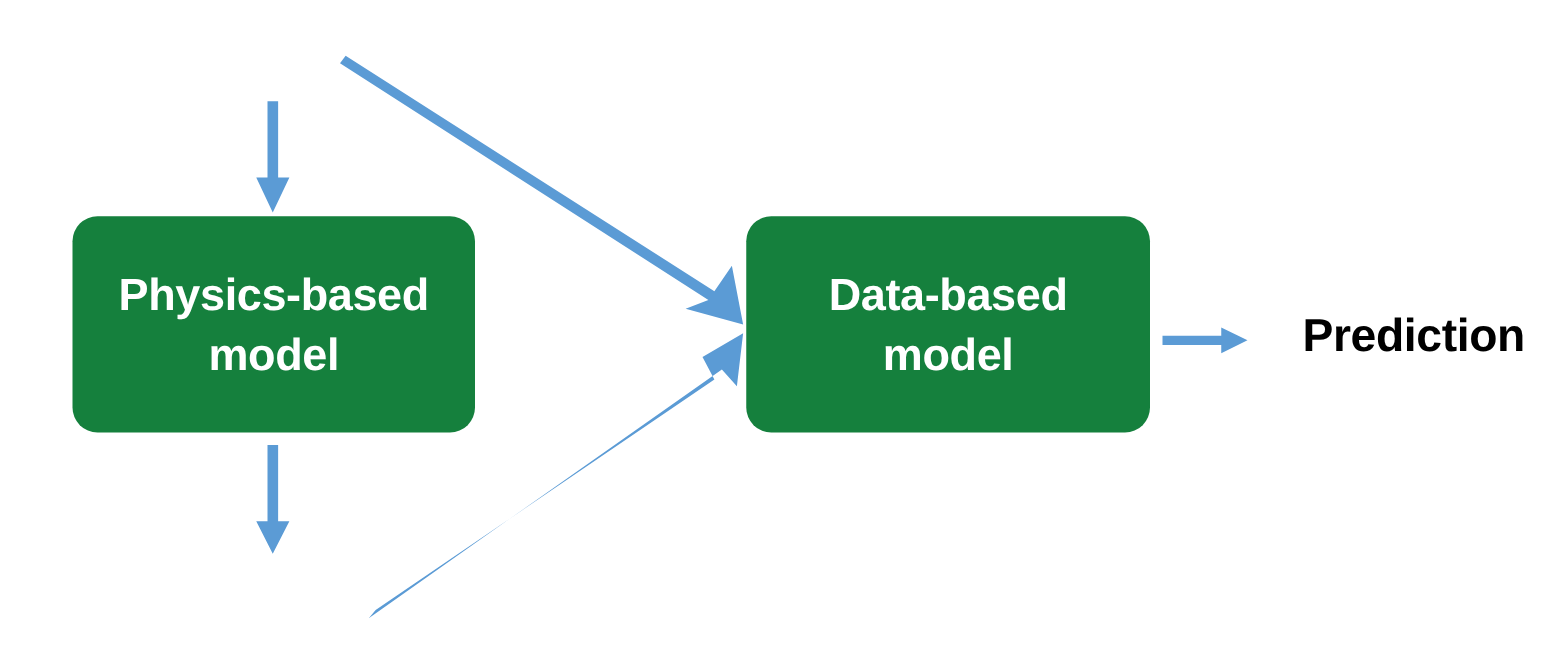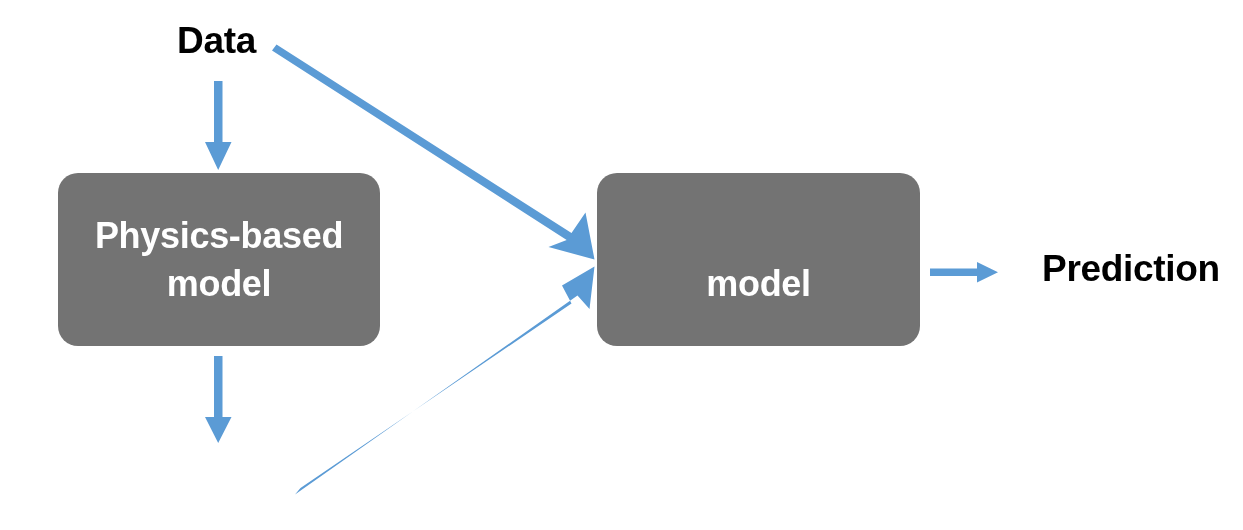--- a/index.html
+++ b/index.html
@@ -13,21 +13,21 @@
   #canvas {
     position: relative;
     width: 1243px;
     height: 530px;
     background: #ffffff;
     overflow: hidden;
   }
   .node-box {
     position: absolute;
     box-sizing: border-box;
-    background: #737373;
+    background: #15803d;
     border-radius: 20px;
     display: flex;
     align-items: center;
     justify-content: center;
     text-align: center;
     color: #ffffff;
     font-weight: bold;
     font-size: 36px;
     line-height: 1.32;
     letter-spacing: -0.3px;
@@ -102,32 +102,31 @@
 
     <g>
       <path d="M 295 494.5 L 300.5 488.0 L 571.5 303.5 L 562.0 285.5 L 594.5 266.5 L 589.5 309.0 L 577.5 295.5 Z" fill="#5B9BD5"></path>
     </g>
 
     <g>
       <path d="M 930 268.5 L 977 268.5 L 977 262 L 998 272.2 L 977 282.5 L 977 276 L 930 276 Z" fill="#5B9BD5"></path>
     </g>
   </svg>
 
-  <div class="node-label" id="label-data">Data</div>
 
   <div class="node-box" id="box-physics">
     <span class="box-text">
       <span>Physics-based</span><br>
       <span>model</span>
     </span>
   </div>
 
 
   <div class="node-box" id="box-data-model">
     <span class="box-text">
-      <br>
+      <span>Data-based</span><br>
       <span>model</span>
     </span>
   </div>
 
   <div class="node-label" id="label-prediction">Prediction</div>
 
 </div>
 
 </body></html>

